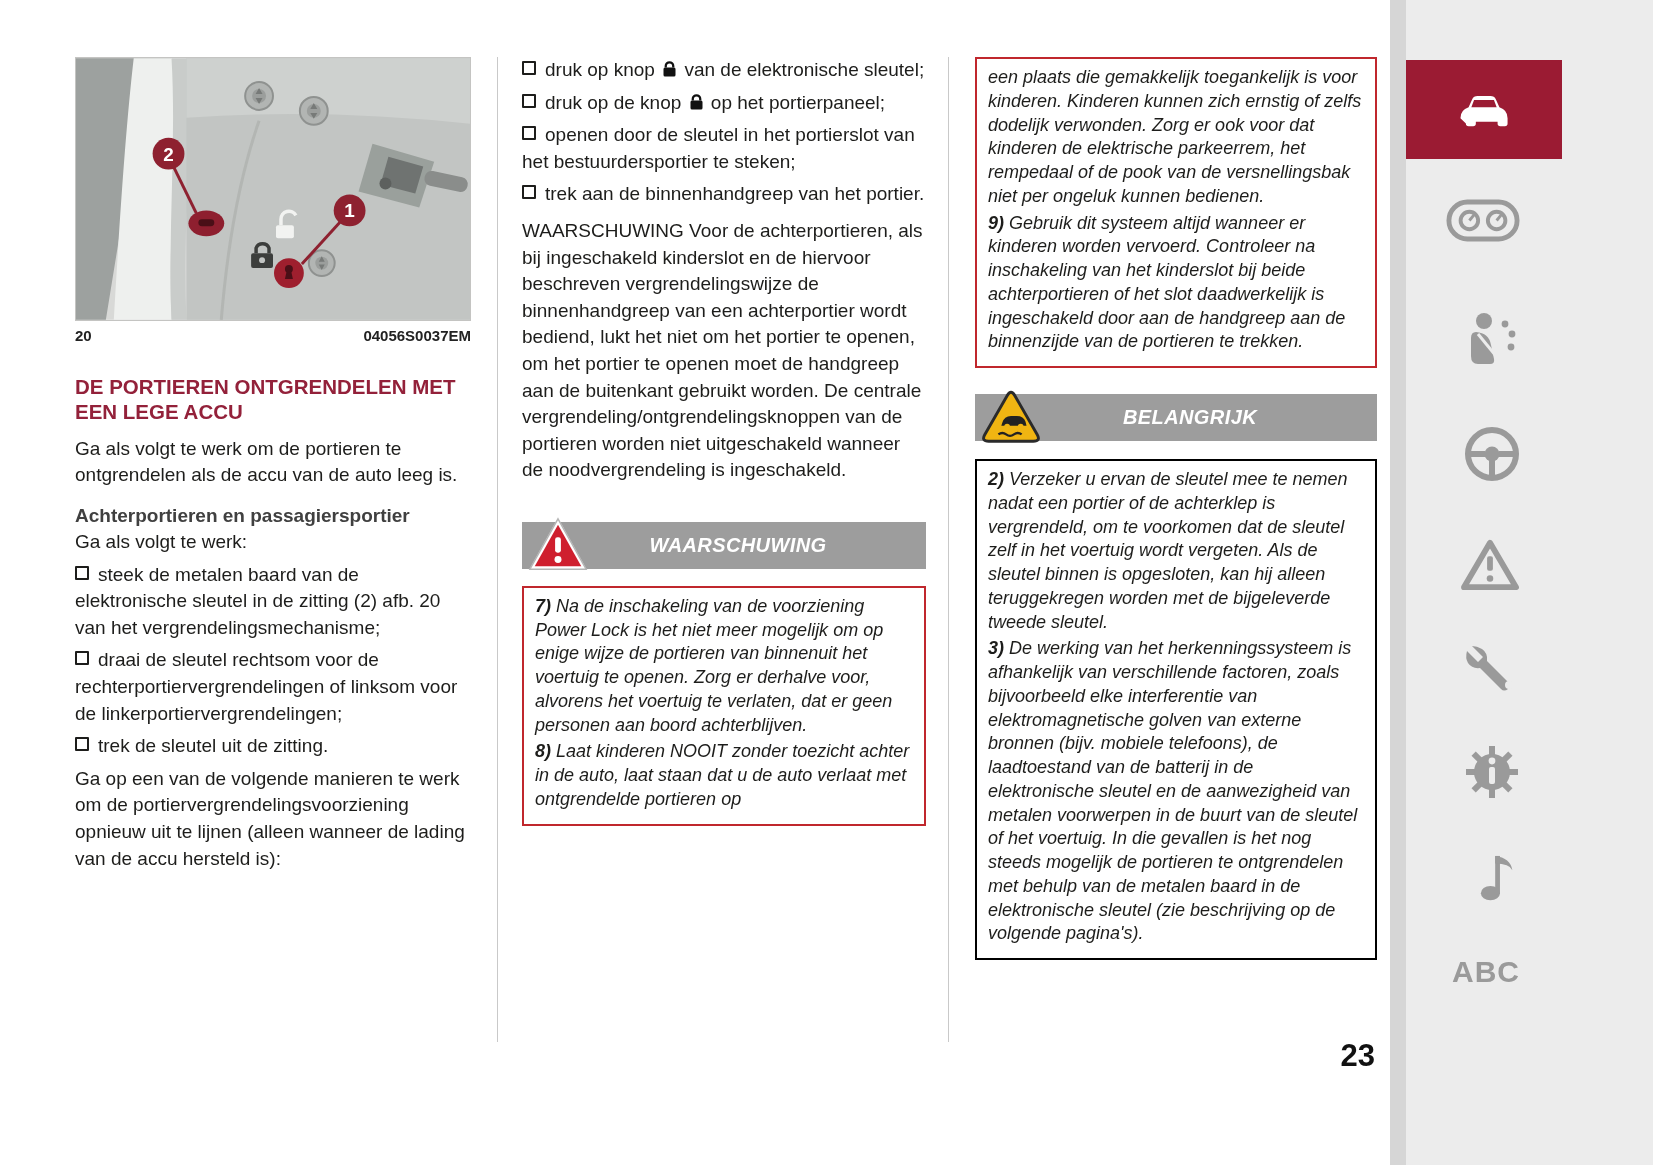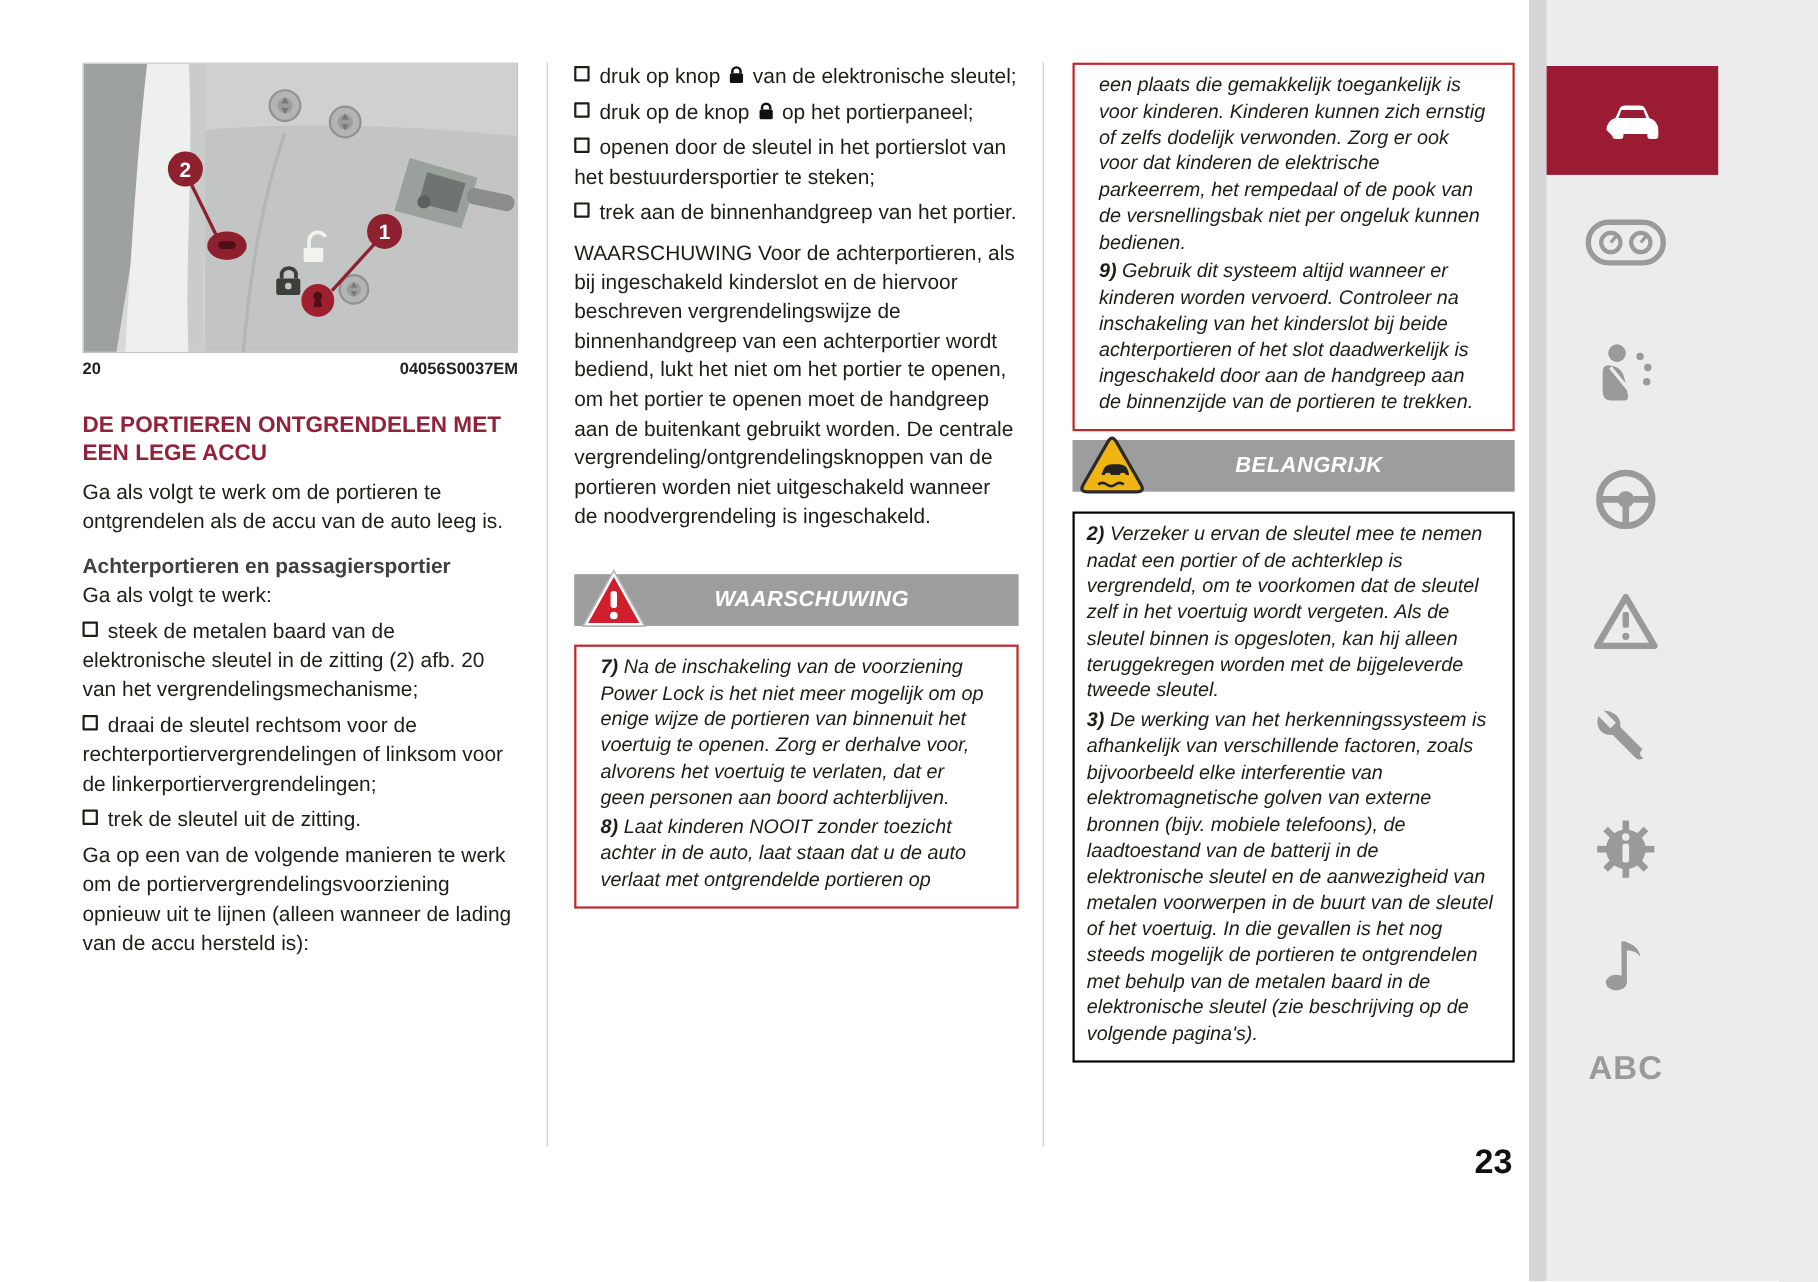--- a/index.html
+++ b/index.html
@@ -4,21 +4,21 @@
 <style>
   html,body{margin:0;padding:0;background:#fff;}
   .page{position:relative;width:1653px;height:1165px;background:#ffffff;
         font-family:"Liberation Sans",sans-serif;color:#1d1d1b;overflow:hidden;}
 
   
   .sidebar{position:absolute;right:0;top:0;width:263px;height:100%;background:#ececec;}
   .sidebar-edge{position:absolute;left:0;top:0;width:16px;height:100%;background:#d6d6d6;}
   .section-tab{position:absolute;left:16px;top:60px;width:156px;height:99px;background:#9b1b33;
                display:flex;align-items:center;justify-content:center;}
-  .side-icon{position:absolute;left:46px;width:84px;display:flex;justify-content:center;align-items:center;}
+  .side-icon{position:absolute;left:46px;width:84px;display:flex;justify-content:flex-end;align-items:center;}
   .abc{font-size:30px;font-weight:bold;color:#9a9a9a;letter-spacing:1px;}
   .page-num{position:absolute;right:278px;top:1038px;font-size:31px;font-weight:bold;color:#111;}
 
   
   .vdiv{position:absolute;top:57px;height:985px;width:1px;background:#c9c9c9;}
   .col{position:absolute;top:57px;}
   .col1{left:75px;width:396px;}
   .col2{left:522px;width:404px;}
   .col3{left:975px;width:402px;}
 
@@ -34,29 +34,29 @@
   .bullet{font-size:19px;line-height:1.40;margin:0 0 6px;}
   .sq{display:inline-block;width:10px;height:10px;border:2.4px solid #1d1d1b;
       border-radius:1px;margin-right:9px;position:relative;top:-1px;}
   .lock-inline{display:inline-block;vertical-align:-2px;margin:0 2px;}
 
   
   .bar{position:relative;height:47px;background:#9d9d9d;display:flex;align-items:center;
        justify-content:center;color:#fff;font-weight:bold;font-style:italic;
        font-size:20px;letter-spacing:.4px;text-indent:28px;}
   .bar .bar-icon{position:absolute;left:5px;top:-7px;width:62px;height:60px;text-indent:0;}
-  .warn-box{border:2px solid #c0272d;margin-top:17px;padding:7px 22px 9px;
+  .warn-box{border:2px solid #c0272d;margin-top:17px;padding:7px 11px 9px;
             font-style:italic;font-size:18px;line-height:1.32;}
   .imp-box{border:2px solid #000000;margin-top:18px;padding:7px 11px 9px;
            font-style:italic;font-size:18px;line-height:1.32;}
   .warn-box p,.imp-box p{margin:0 0 3px;}
   .num{font-weight:bold;}
   .mt0{margin-top:0;}
   .bar-col2{margin-top:38px;}
-  .bar-col3{margin-top:8px;}
+  .bar-col3{margin-top:26px;}
   .caution-p{margin-top:10px;}
 </style>
 </head>
 <body>
 
 <div class="page">
 
   <div class="vdiv" style="left:497px"></div>
   <div class="vdiv" style="left:948px"></div>
 

